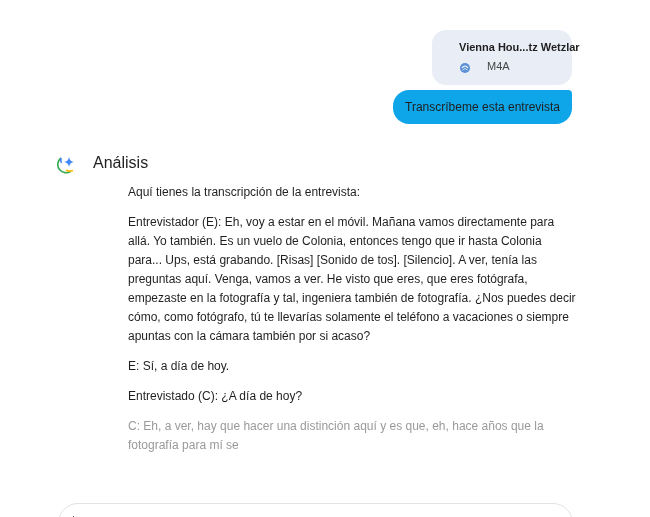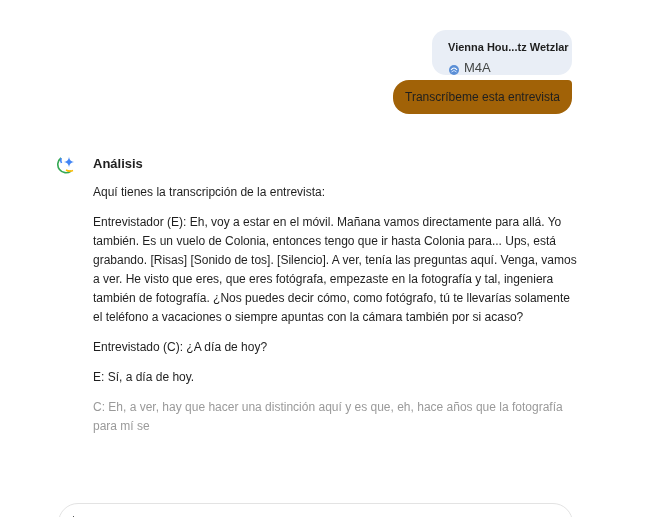--- a/index.html
+++ b/index.html
@@ -1,32 +1,32 @@
 <!DOCTYPE html>
 <html><head>
   <meta charset="utf-8">
   <style>
     * { box-sizing: border-box; margin: 0; padding: 0; }
     html, body { width: 650px; height: 517px; overflow: hidden; background: #ffffff; }
     body { font-family: "Liberation Sans", "DejaVu Sans", sans-serif; color: #1f1f1f; position: relative; }
 
     .user-area { position: absolute; right: 78px; top: 30px; display: flex; flex-direction: column; align-items: flex-end; }
-    .file-card { background: #e9eef6; border-radius: 14px; width: 140px; height: 45px; padding: 11px 16px; }
+    .file-card { background: #e9eef6; border-radius: 14px; width: 140px; height: 55px; padding: 11px 27px; }
     .file-name { font-size: 11px; font-weight: bold; color: #1f1f1f; white-space: nowrap; }
     .file-type { display: flex; align-items: center; margin-top: 7px; }
     .file-icon { width: 12px; height: 12px; margin-right: 4px; display: inline-block; }
-    .file-type-label { font-size: 13px; color: #444746; }
-    .user-msg { margin-top: 5px; background: #a16207; border-radius: 16px 4px 16px 16px; padding: 9px 12px; font-size: 12px; color: #1f1f1f; height: 34px; display: flex; align-items: center; }
+    .file-type-label { font-size: 11px; color: #444746; margin-left: 12px; }
+    .user-msg { margin-top: 5px; background: #0ea5e9; border-radius: 16px 4px 16px 16px; padding: 9px 12px; font-size: 12px; color: #1f1f1f; height: 34px; display: flex; align-items: center; }
 
     .model-header { position: absolute; left: 57px; top: 152px; display: flex; align-items: center; }
     .gemini-icon { width: 22px; height: 22px; margin-right: 14px; }
-    .analysis-label { font-size: 13px; font-weight: bold; color: #1f1f1f; }
+    .analysis-label { font-size: 16px; font-weight: normal; color: #1f1f1f; }
 
     .response { position: absolute; left: 93px; top: 183px; width: 485px; font-size: 12px; line-height: 19px; color: #1f1f1f; }
-    .response p { margin-bottom: 11px; }
+    .response p { margin-bottom: 11px; margin-left: 35px; }
     .response b { font-weight: normal; }
     .faded { color: #9a9a9a; }
 
     .fade-overlay { position: absolute; left: 0; right: 0; top: 460px; height: 57px; background: linear-gradient(to bottom, rgba(255,255,255,0) 0%, rgba(255,255,255,0.85) 60%, #fff 100%); pointer-events: none; }
 
     .input-box { position: absolute; left: 58px; top: 503px; width: 515px; height: 40px; border: 1px solid #e3e3e3; border-radius: 24px; background: #fff; }
     .input-cursor { position: absolute; left: 14px; top: 12px; width: 1px; height: 2px; background: #555; }
   </style>
 </head>
 <body>
@@ -56,22 +56,22 @@
       <path d="M4 6 A8 8 0 0 0 4.5 11" stroke="#4285f4" stroke-width="1.6" fill="none"></path>
       <path d="M12 5 Q12.6 9.4 17 10 Q12.6 10.6 12 15 Q11.4 10.6 7 10 Q11.4 9.4 12 5 Z" fill="#4285f4"></path>
     </svg>
   </span>
   <span class="analysis-label">Análisis</span>
 </div>
 
 <div class="response">
   <p>Aquí tienes la transcripción de la entrevista:</p>
   <p><b>Entrevistador (E):</b><span> Eh, voy a estar en el móvil. Mañana vamos directamente para allá. Yo también. Es un vuelo de Colonia, entonces tengo que ir hasta Colonia para... Ups, está grabando. [Risas] [Sonido de tos]. [Silencio]. A ver, tenía las preguntas aquí. Venga, vamos a ver. He visto que eres, que eres fotógrafa, empezaste en la fotografía y tal, ingeniera también de fotografía. ¿Nos puedes decir cómo, como fotógrafo, tú te llevarías solamente el teléfono a vacaciones o siempre apuntas con la cámara también por si acaso?</span></p>
+  <p><b>E:</b><span> Sí, a día de hoy.</span></p>
   <p><b>Entrevistado (C):</b><span> ¿A día de hoy?</span></p>
-  <p><b>E:</b><span> Sí, a día de hoy.</span></p>
   <p class="faded"><b>C:</b><span> Eh, a ver, hay que hacer una distinción aquí y es que, eh, hace años que la fotografía para mí se</span><br></p>
 </div>
 
 <div class="fade-overlay"></div>
 
 <div class="input-box" aria-placeholder="">
   <div class="input-cursor"></div>
 </div>
 
 </body></html>

